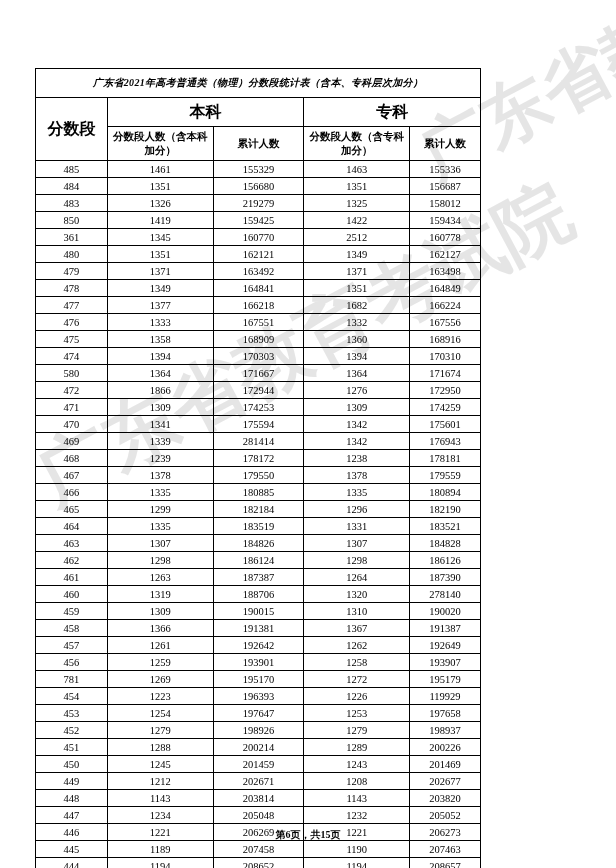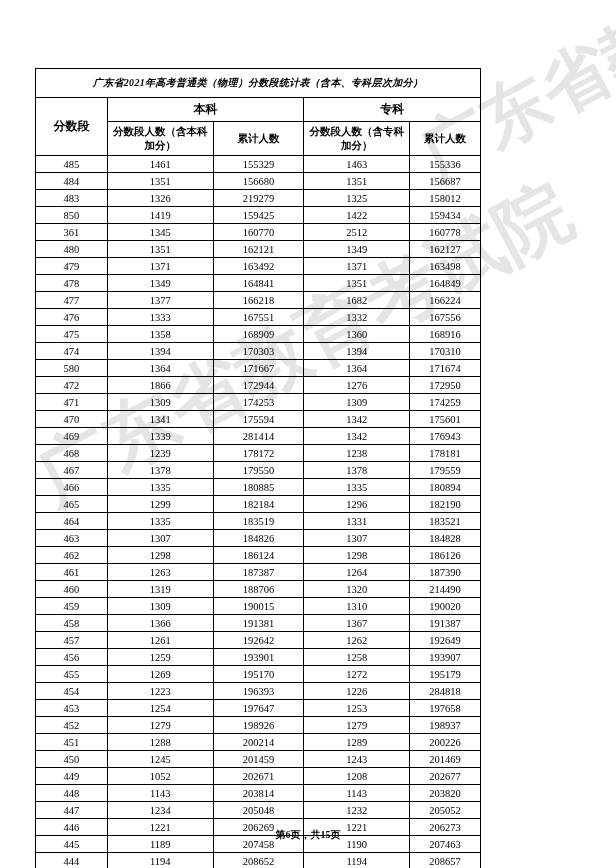--- a/index.html
+++ b/index.html
@@ -72,21 +72,21 @@
     background: transparent;
   }
   .title-cell {
     font-size: 10px;
     font-weight: bold;
     padding: 7px 4px;
     letter-spacing: 0.3px;
     font-style: italic;
   }
   .hdr {
-    font-size: 12px;
+    font-size: 16px;
     font-weight: bold;
     padding: 4px 2px;
     line-height: 1.25;
   }
   .hdr-sub {
     font-size: 10.5px;
     font-weight: bold;
     padding: 3px 2px;
     line-height: 1.3;
   }
@@ -321,21 +321,21 @@
             <td class="data">1263</td>
             <td class="data">187387</td>
             <td class="data">1264</td>
             <td class="data">187390</td>
           </tr>
           <tr>
             <td class="data">460</td>
             <td class="data">1319</td>
             <td class="data">188706</td>
             <td class="data">1320</td>
-            <td class="data">214490</td>
+            <td class="data">278140</td>
           </tr>
           <tr>
             <td class="data">459</td>
             <td class="data">1309</td>
             <td class="data">190015</td>
             <td class="data">1310</td>
             <td class="data">190020</td>
           </tr>
           <tr>
             <td class="data">458</td>
@@ -352,32 +352,32 @@
             <td class="data">192649</td>
           </tr>
           <tr>
             <td class="data">456</td>
             <td class="data">1259</td>
             <td class="data">193901</td>
             <td class="data">1258</td>
             <td class="data">193907</td>
           </tr>
           <tr>
-            <td class="data">455</td>
+            <td class="data">781</td>
             <td class="data">1269</td>
             <td class="data">195170</td>
             <td class="data">1272</td>
             <td class="data">195179</td>
           </tr>
           <tr>
             <td class="data">454</td>
             <td class="data">1223</td>
             <td class="data">196393</td>
             <td class="data">1226</td>
-            <td class="data">284818</td>
+            <td class="data">119929</td>
           </tr>
           <tr>
             <td class="data">453</td>
             <td class="data">1254</td>
             <td class="data">197647</td>
             <td class="data">1253</td>
             <td class="data">197658</td>
           </tr>
           <tr>
             <td class="data">452</td>
@@ -395,21 +395,21 @@
           </tr>
           <tr>
             <td class="data">450</td>
             <td class="data">1245</td>
             <td class="data">201459</td>
             <td class="data">1243</td>
             <td class="data">201469</td>
           </tr>
           <tr>
             <td class="data">449</td>
-            <td class="data">1052</td>
+            <td class="data">1212</td>
             <td class="data">202671</td>
             <td class="data">1208</td>
             <td class="data">202677</td>
           </tr>
           <tr>
             <td class="data">448</td>
             <td class="data">1143</td>
             <td class="data">203814</td>
             <td class="data">1143</td>
             <td class="data">203820</td>

